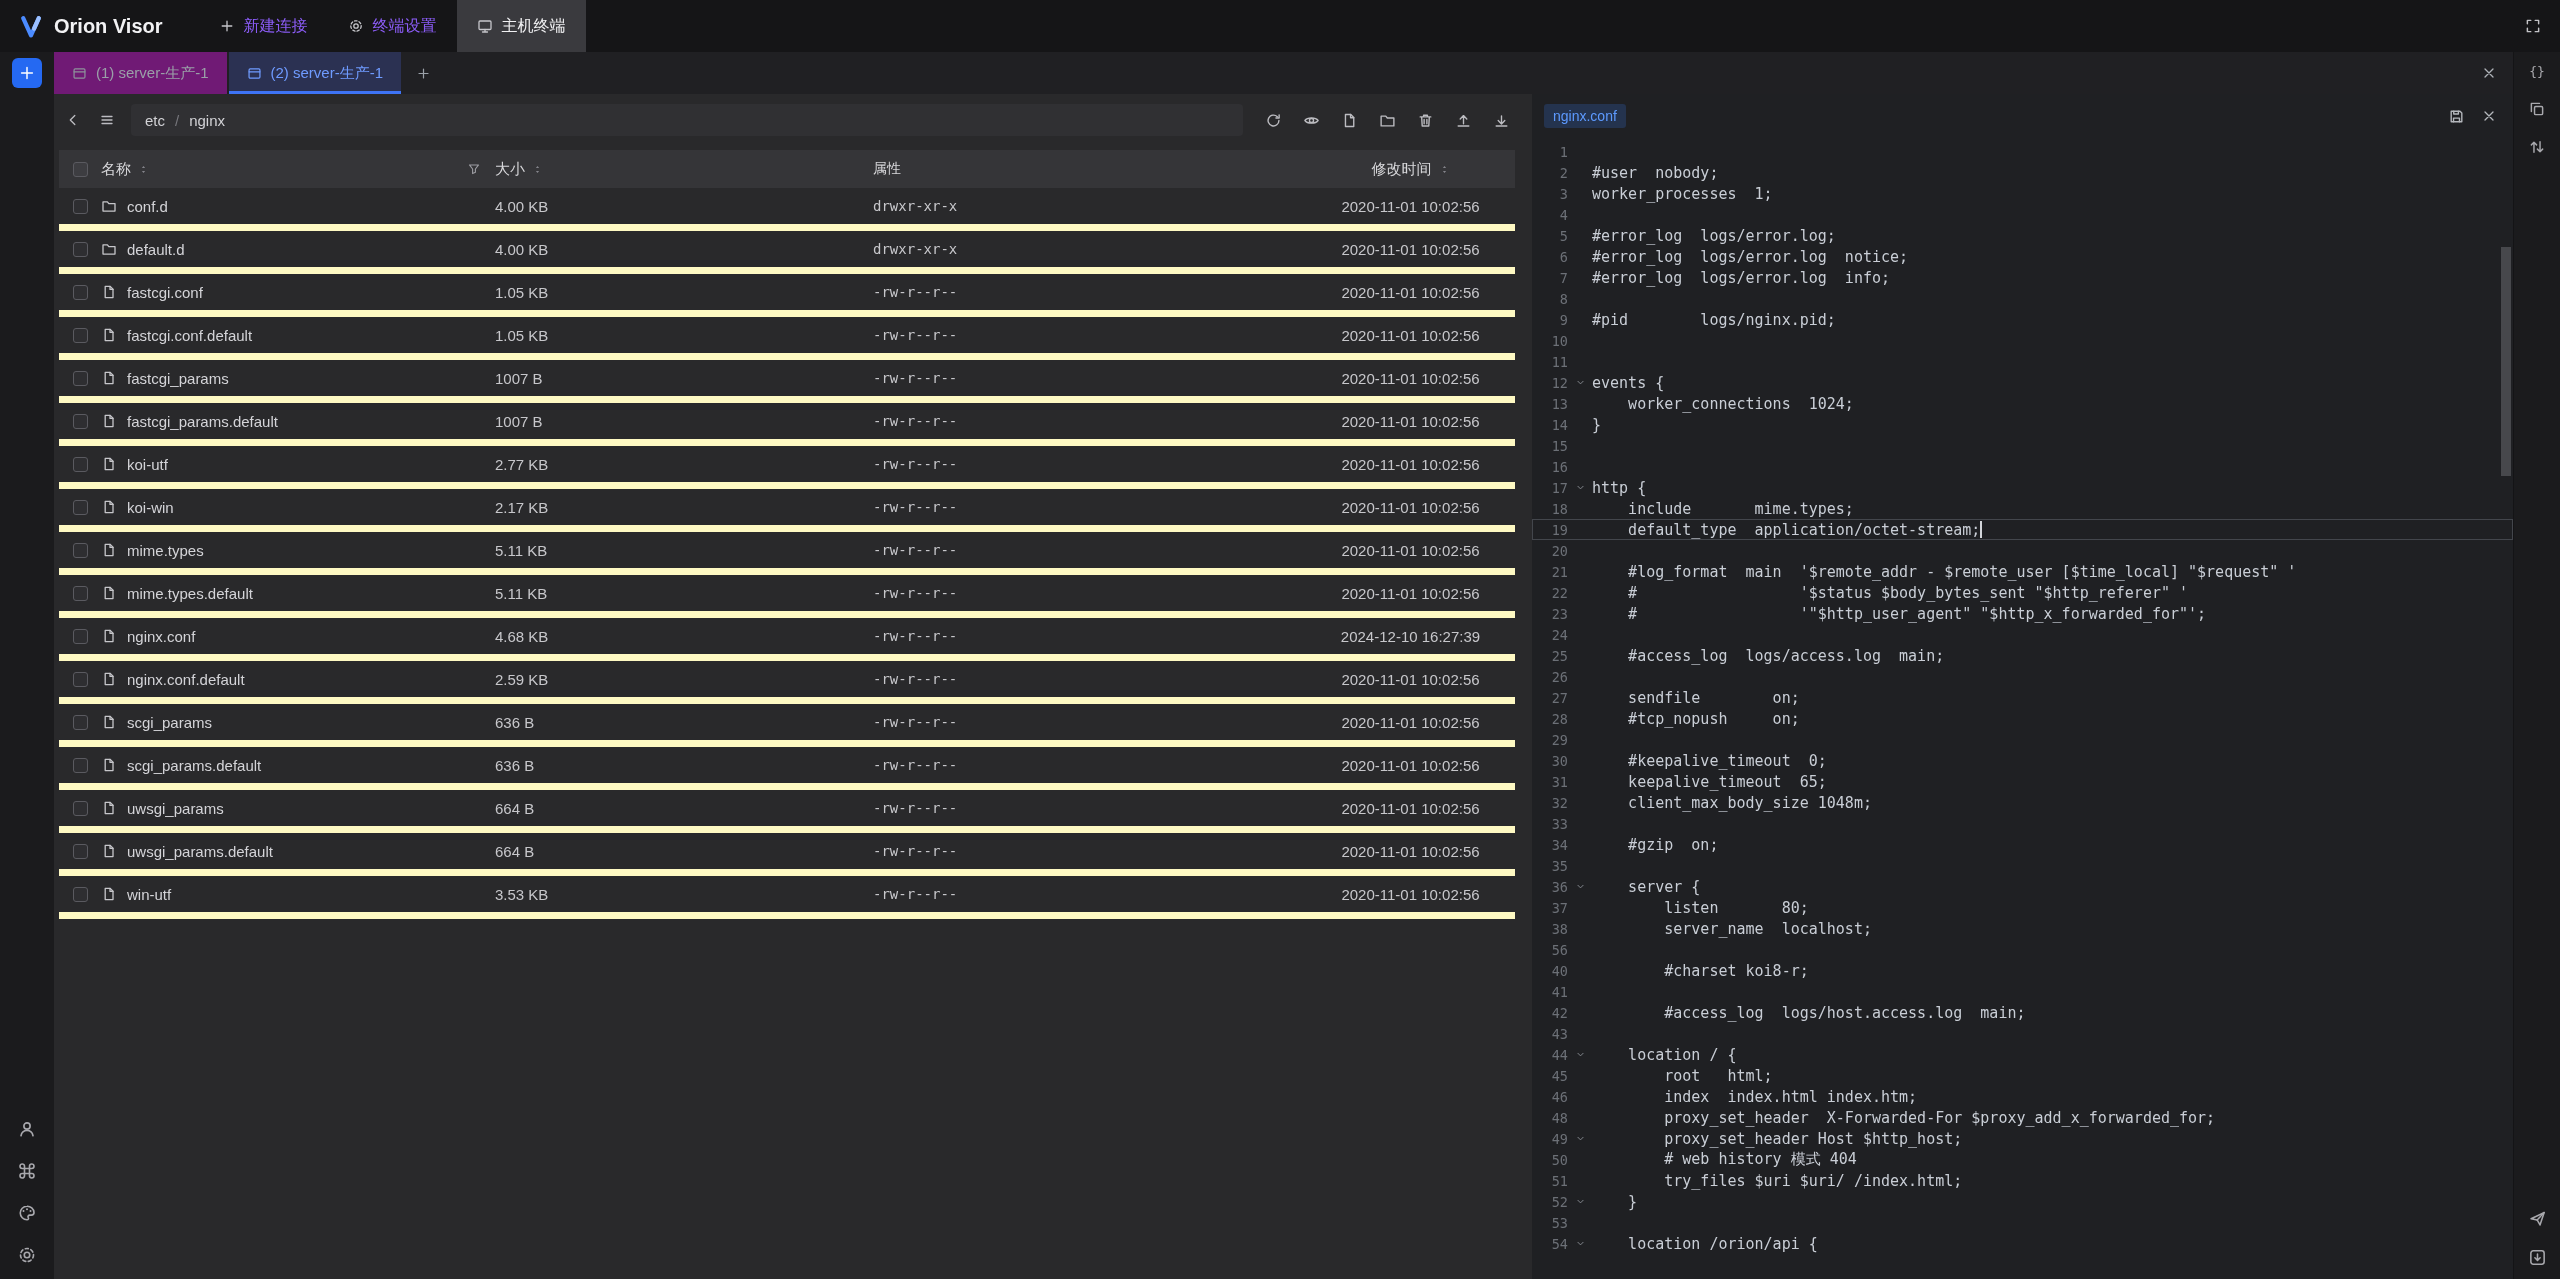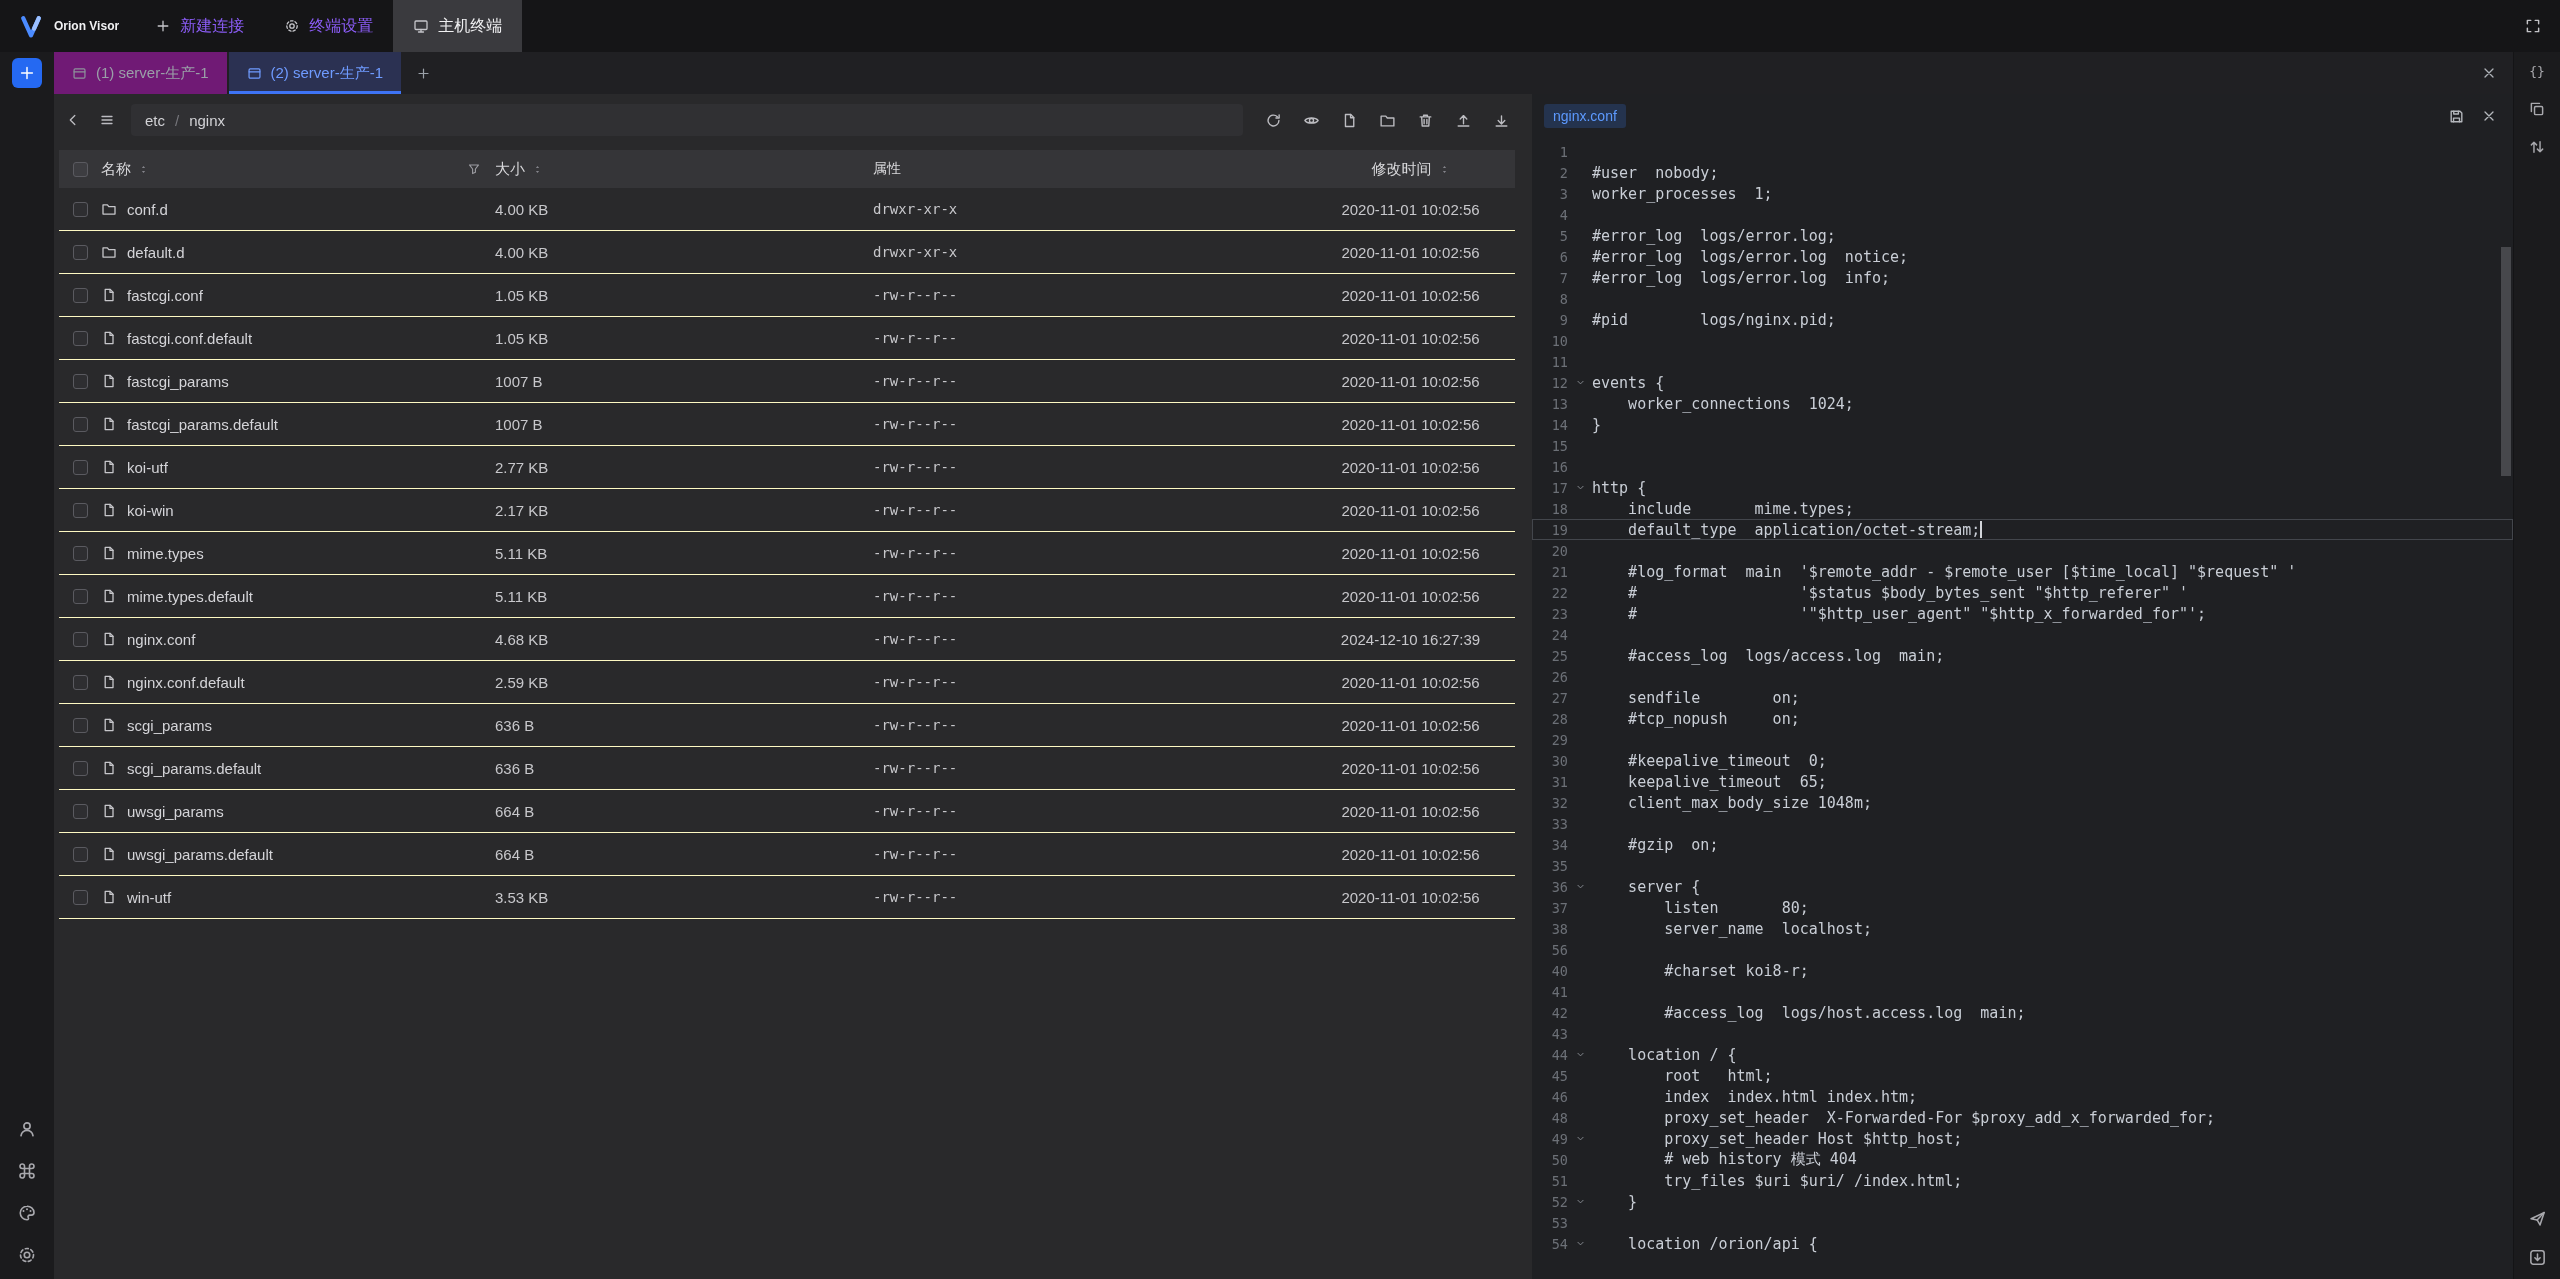--- a/index.html
+++ b/index.html
@@ -5,21 +5,21 @@
   *{margin:0;padding:0;box-sizing:border-box}
   html,body{width:2560px;height:1279px}
   body{background:#111;font-family:"Liberation Sans",sans-serif;overflow:hidden;color:#d0d0d3}
   button{background:none;border:none;color:inherit;font:inherit;cursor:pointer;padding:0}
   .spacer{flex:1}
   .app{width:2560px;height:1279px;display:flex;flex-direction:column}
 
   
   .topbar{height:52px;flex:0 0 52px;background:#151517;display:flex;align-items:center}
   .logo{margin:0 10px 0 18px;display:flex}
-  .app-title{font-size:12px;font-weight:bold;color:#f2f2f4;margin-right:16px}
+  .app-title{font-size:20px;font-weight:bold;color:#f2f2f4;margin-right:36px}
   .topbar-menu{display:flex;height:100%}
   .menu-item{display:flex;align-items:center;gap:9px;padding:0 20px;font-size:16px;color:#8b5cf6}
   .menu-item .mi{display:flex;color:#c6c6cb}
   .menu-item.active{background:#3a3a3e;color:#f0f0f2}
   .fullscreen-btn{margin-right:18px;color:#c2c2c6;display:flex}
 
   
   .main{flex:1;display:flex;min-height:0}
   .left-strip{width:54px;flex:0 0 54px;background:#1b1b1d;display:flex;flex-direction:column;align-items:center}
   .new-conn-btn{width:30px;height:30px;margin-top:6px;border-radius:6px;background:#2569f2;color:#fff;display:flex;align-items:center;justify-content:center}
@@ -46,21 +46,21 @@
   .file-panel{width:1478px;flex:0 0 1478px;background:#29292b;padding:8px 17px 0 5px}
   .file-toolbar{height:36px;display:flex;align-items:center;margin-bottom:12px;gap:6px}
   .tool-btn{width:28px;height:28px;display:flex;align-items:center;justify-content:center;color:#bcbcc1;border-radius:4px}
   .breadcrumb{flex:1;height:32px;background:#303033;border-radius:4px;margin:0 10px 0 4px;display:flex;align-items:center;gap:10px;padding:0 14px;font-size:15px}
   .breadcrumb .crumb{color:#d2d2d6}
   .breadcrumb .sep{color:#76767c}
   .toolbar-actions{display:flex;gap:10px}
 
   .t-head,.t-row{display:grid;grid-template-columns:42px 394px 378px 433px 1fr;align-items:center}
   .t-head{height:38px;background:#353538;font-size:15px;color:#d8d8db}
-  .t-row{height:43px;border-bottom:1px solid #fef9c3;font-size:15px;color:#c7c7cb}
+  .t-row{height:43px;border-bottom:7px solid #fef9c3;font-size:15px;color:#c7c7cb}
   .cell-cb{display:flex;justify-content:center}
   .cb{width:15px;height:15px;border:1px solid #5a5a60;border-radius:3px;background:#2e2e31;display:inline-block}
   .cb.hdr{background:#3d3d41}
   .th{display:flex;align-items:center;gap:7px}
   .th.col-name{padding-right:14px}
   .sort{display:flex;color:#84848b}
   .funnel{margin-left:auto;display:flex;color:#9c9ca2}
   .td.col-name{display:flex;align-items:center;gap:10px}
   .ficon{display:flex;color:#c6c6ca}
   .fname{color:#d4d4d8}

